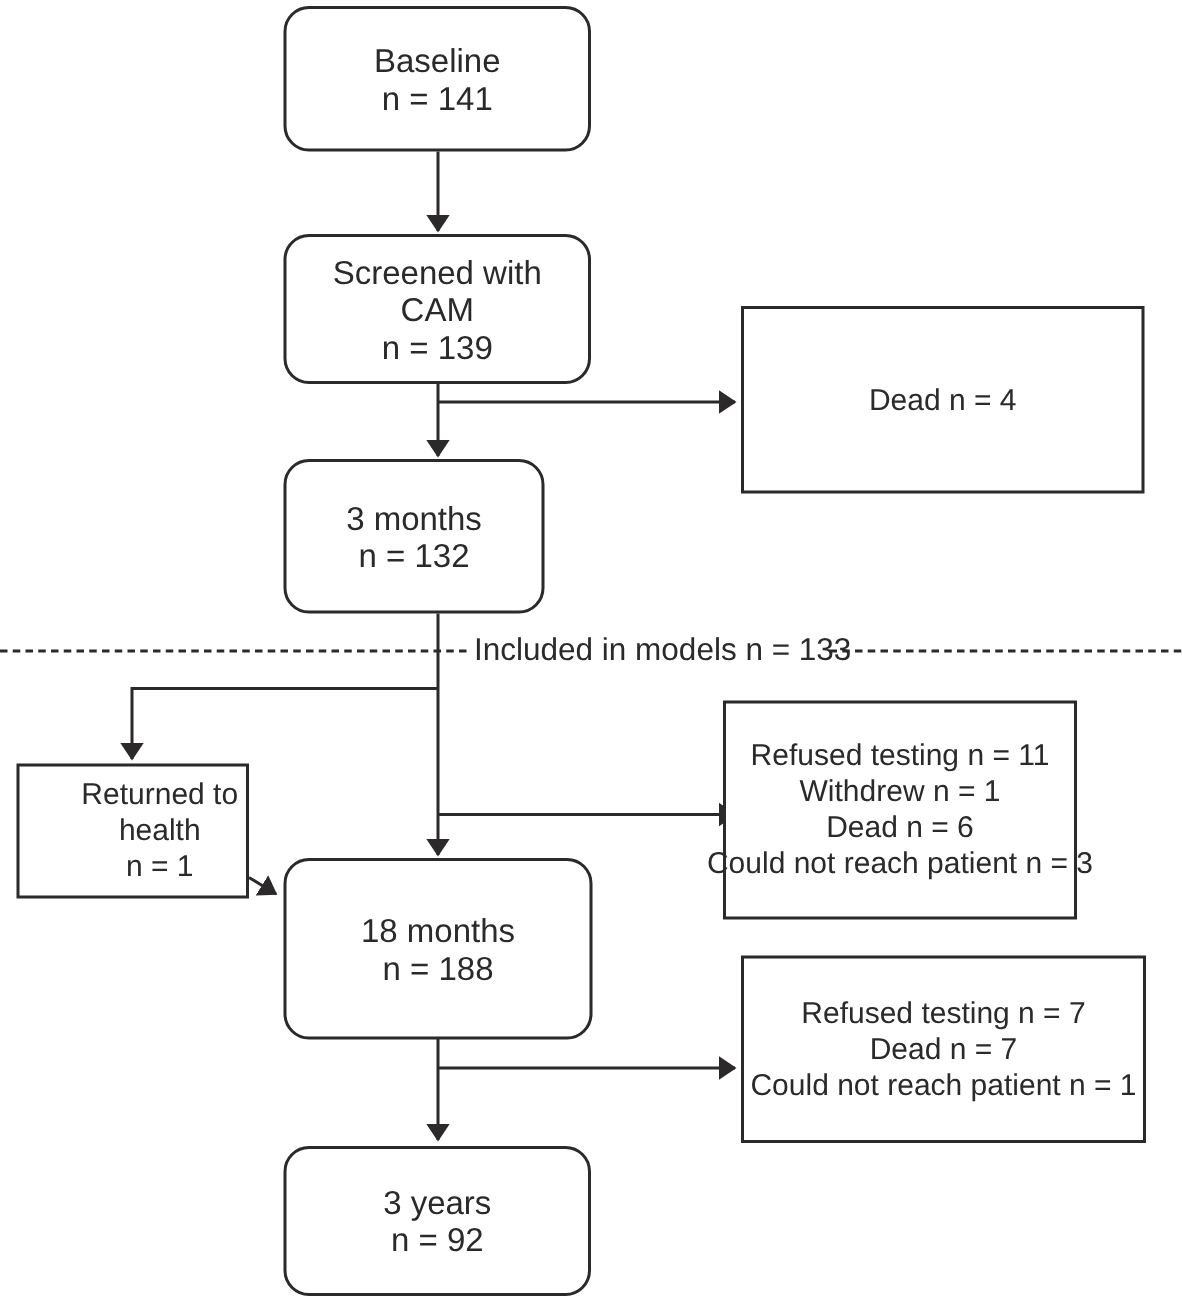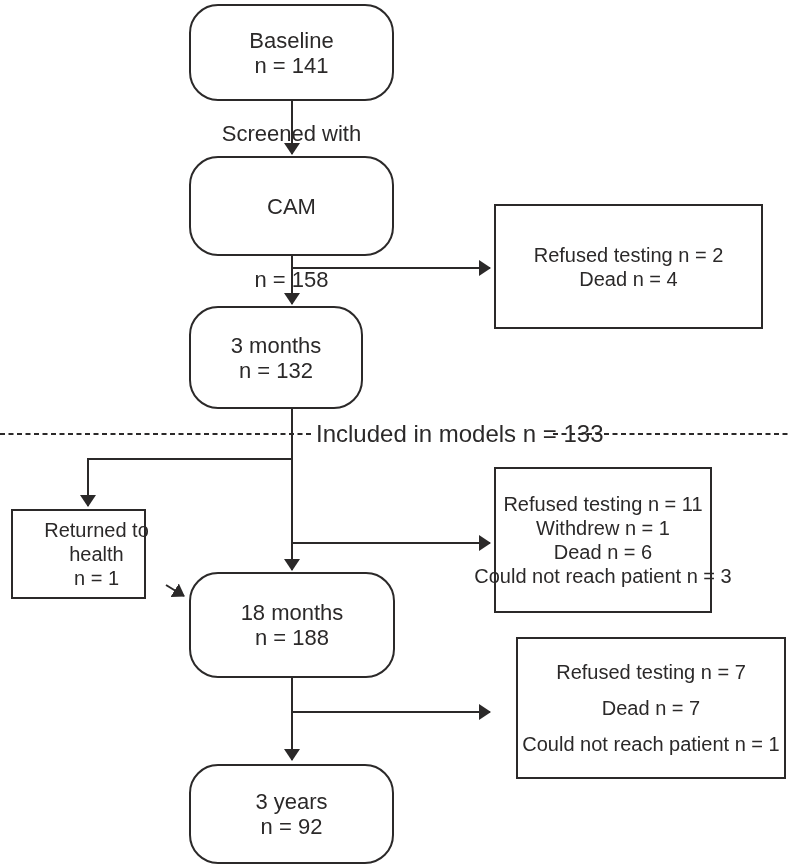--- a/index.html
+++ b/index.html
@@ -28,53 +28,53 @@
     box-sizing: border-box;
     border: 2px solid #2b2929;
     background: #ffffff;
     display: flex;
     flex-direction: column;
     justify-content: center;
     align-items: center;
     text-align: center;
   }
   .node.rounded {
-    border-radius: 29px;
+    border-radius: 17px;
     font-size: 22px;
     line-height: 25px;
   }
   .node.rect {
     border-radius: 0;
     font-size: 20px;
     line-height: 24px;
   }
   .node div { white-space: nowrap; }
 
   
   .n-baseline  { left: 189px; top: 4px;   width: 205px; height: 97px;  }
-  .n-screened  { left: 189px; top: 156px; width: 205px; height: 100px; gap: 48px; }
+  .n-screened  { left: 189px; top: 156px; width: 205px; height: 100px; }
   .n-months3   { left: 189px; top: 306px; width: 174px; height: 103px; }
-  .n-months18  { left: 189px; top: 572px; width: 206px; height: 106px; }
+  .n-months18  { left: 189px; top: 572px; width: 206px; height: 121px; }
   .n-years3    { left: 189px; top: 764px; width: 205px; height: 100px; }
 
   
-  .n-returned  { left: 11px;  top: 509px; width: 135px; height: 90px; padding-left: 36px;  }
+  .n-returned  { left: 11px;  top: 509px; width: 155px; height: 90px; padding-left: 36px;  }
   .n-dropout1  { left: 494px; top: 204px; width: 269px; height: 125px; }
-  .n-dropout2  { left: 494px; top: 467px; width: 218px; height: 146px; }
-  .n-dropout3  { left: 516px; top: 637px; width: 270px; height: 142px; gap: 12px; }
+  .n-dropout2  { left: 482px; top: 467px; width: 236px; height: 146px; }
+  .n-dropout3  { left: 494px; top: 637px; width: 270px; height: 125px; }
 
   .divider-label {
     position: absolute;
     left: 316px;
     top: 421px;
     width: 236px;
     height: 25px;
     line-height: 25px;
     text-align: center;
-    font-size: 24px;
+    font-size: 21px;
     background: #ffffff;
     white-space: nowrap;
   }
 </style>
 </head>
 <body>
 
 <div class="canvas">
 
   <svg class="connectors" viewBox="0 0 788 867" xmlns="http://www.w3.org/2000/svg">
@@ -101,25 +101,24 @@
   </svg>
 
   <div class="node rounded n-baseline">
     <div>Baseline</div>
     <div>n = 141</div>
   </div>
 
   <div class="node rounded n-screened">
     <div>Screened with</div>
     <div>CAM</div>
-    <div>n = 158</div>
+    <div>n = 139</div>
   </div>
 
   <div class="node rect n-dropout1">
-    <div>Refused testing n = 2</div>
     <div>Dead n = 4</div>
   </div>
 
   <div class="node rounded n-months3">
     <div>3 months</div>
     <div>n = 132</div>
   </div>
 
   <div class="divider-label">Included in models n = 133</div>
 

